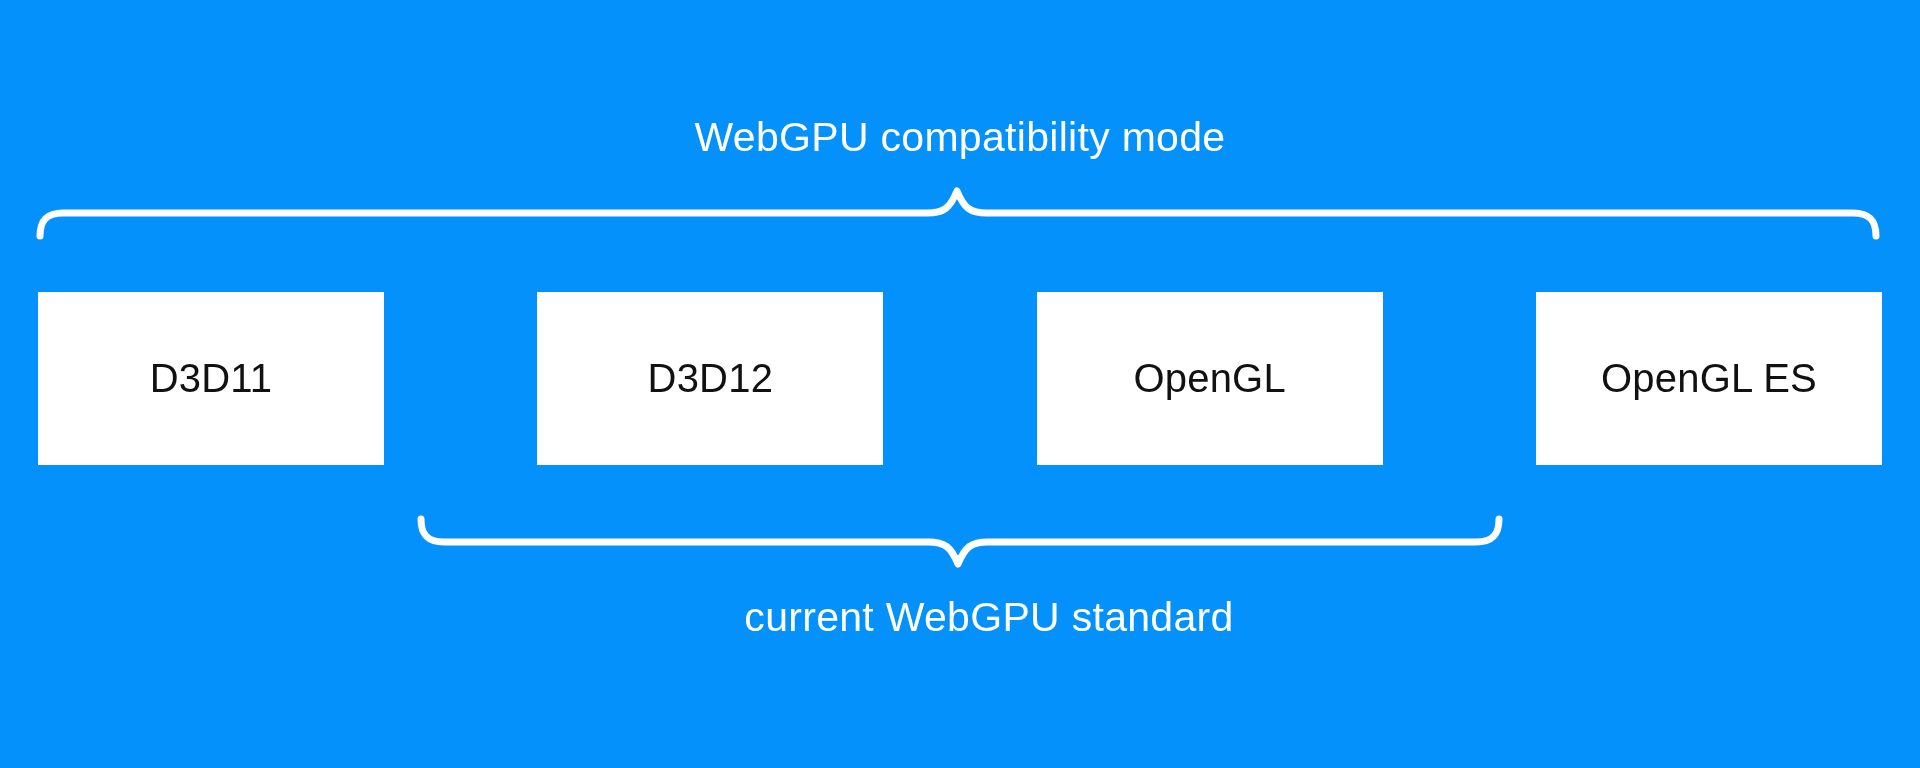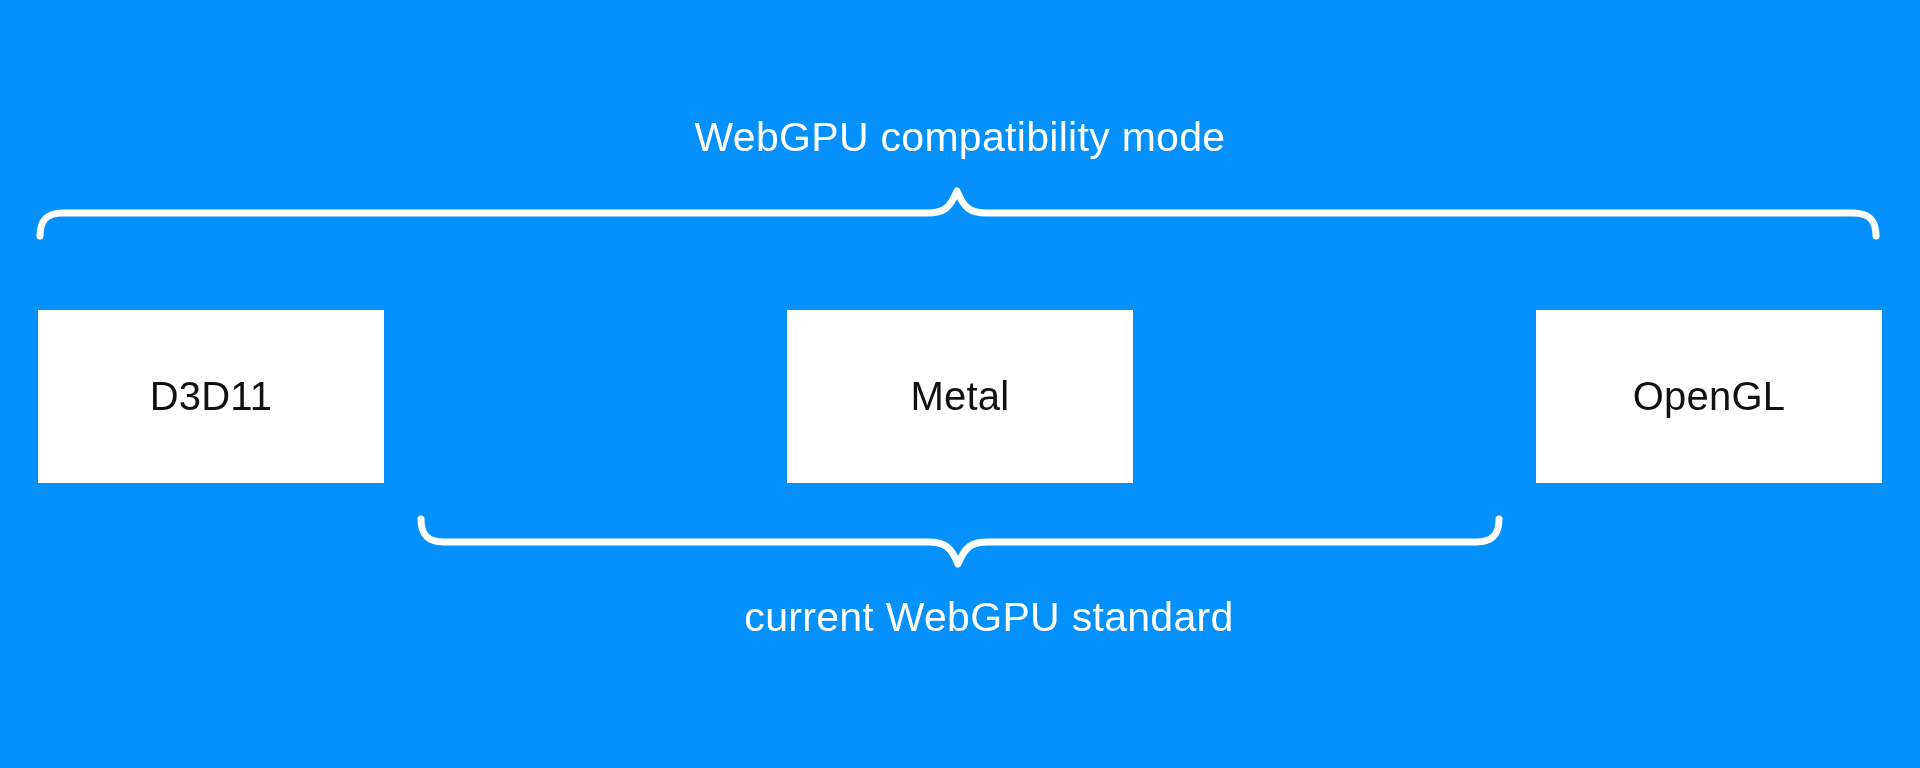--- a/index.html
+++ b/index.html
@@ -49,21 +49,20 @@
     stroke-linejoin:round;
   }
   .boxes-row{
     position:absolute;
     left:38px;
     top:292px;
     width:1844px;
     height:208px;
     display:flex;
     justify-content:space-between;
-    align-items:center;
   }
   .api-box{
     width:346px;
     height:173px;
     background:var(--box-bg);
     display:flex;
     align-items:center;
     justify-content:center;
   }
   .api-box span{
@@ -96,22 +95,25 @@
              C 965 547, 971 542, 988 542
              L 1476 542
              C 1494 542, 1499 533, 1499 519"></path>
   </svg>
 
   <div class="boxes-row">
     <div class="api-box">
       <span>D3D11</span>
     </div>
     <div class="api-box">
-      <span>Metal</span>
+      <span>D3D12</span>
     </div>
     <div class="api-box">
       <span>OpenGL</span>
+    </div>
+    <div class="api-box">
+      <span>OpenGL ES</span>
     </div>
   </div>
 
   <div class="diagram-label bottom">current WebGPU standard</div>
 
 </div>
 
 </body></html>

